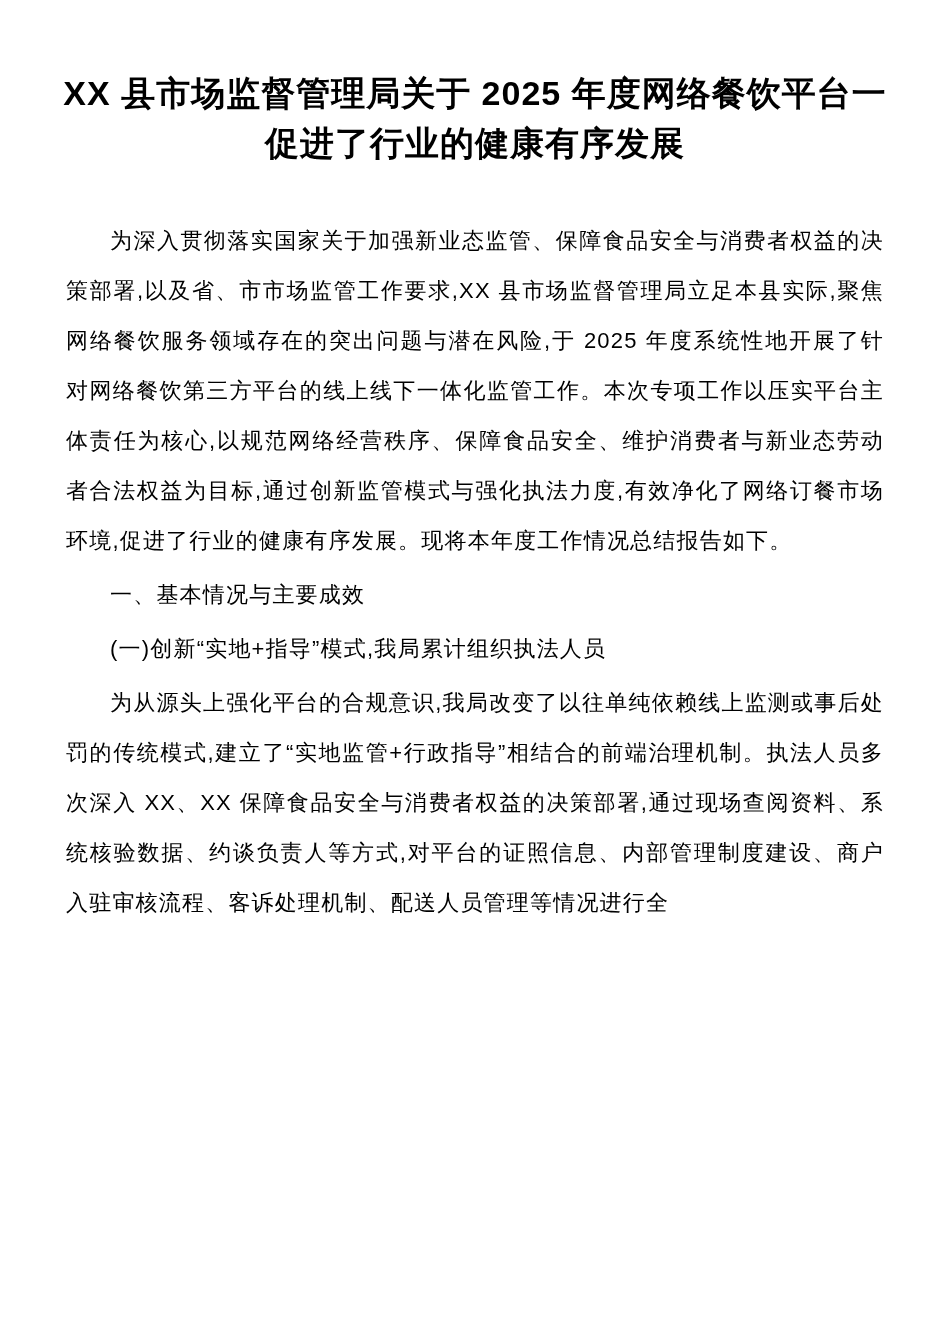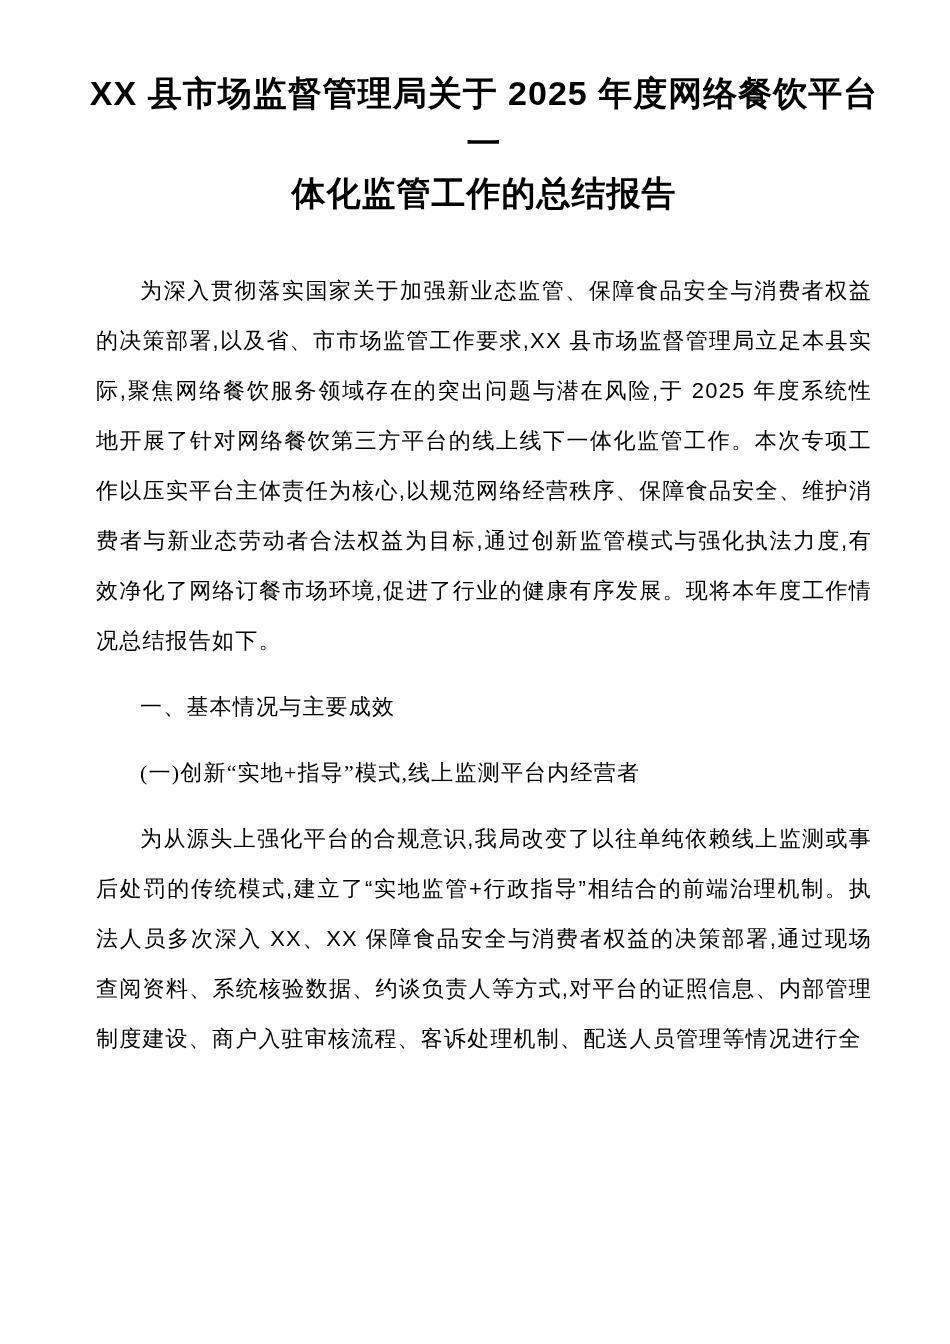--- a/index.html
+++ b/index.html
@@ -5,58 +5,57 @@
   html, body {
     margin: 0;
     padding: 0;
     background: #ffffff;
   }
   .page {
     position: relative;
     width: 950px;
     height: 1164px;
     box-sizing: border-box;
-    padding: 42px 62px 0 80px;
+    padding: 42px 62px 0 62px;
     overflow: hidden;
     background: #ffffff;
     color: #000000;
     font-family: "Liberation Sans", "DejaVu Sans", sans-serif;
   }
   .doc-title {
     font-size: 34px;
     font-weight: 700;
     text-align: center;
     line-height: 50px;
     margin: 26px 0 48px 0;
     letter-spacing: 1px;
   }
   .para {
     font-size: 22px;
     line-height: 50px;
-    margin: 16px;
+    margin: 4px;
     text-align: justify;
     text-justify: inter-ideograph;
     text-indent: 2em;
     letter-spacing: 1.2px;
     word-break: break-all;
   }
   .heading {
     font-weight: 400;
-    font-family: Liberation Serif, serif;
   }
 </style>
 </head>
 <body>
 
 <div class="page">
 
-  <h1 class="doc-title"><span>XX 县市场监督管理局关于 2025 年度网络餐饮平台一</span><br><span>体化监管工作的总结报告</span></h1>
+  <h1 class="doc-title"><span>XX 县市场监督管理局关于 2025 年度网络餐饮平台一</span><br><span>促进了行业的健康有序发展</span></h1>
 
   <p class="para">为深入贯彻落实国家关于加强新业态监管、保障食品安全与消费者权益的决策部署,以及省、市市场监管工作要求,XX 县市场监督管理局立足本县实际,聚焦网络餐饮服务领域存在的突出问题与潜在风险,于 2025 年度系统性地开展了针对网络餐饮第三方平台的线上线下一体化监管工作。本次专项工作以压实平台主体责任为核心,以规范网络经营秩序、保障食品安全、维护消费者与新业态劳动者合法权益为目标,通过创新监管模式与强化执法力度,有效净化了网络订餐市场环境,促进了行业的健康有序发展。现将本年度工作情况总结报告如下。</p>
 
   <p class="para heading">一、基本情况与主要成效</p>
 
 
-  <p class="para heading">(一)创新“实地+指导”模式,线上监测平台内经营者</p>
+  <p class="para heading">(一)创新“实地+指导”模式,我局累计组织执法人员</p>
 
   <p class="para">为从源头上强化平台的合规意识,我局改变了以往单纯依赖线上监测或事后处罚的传统模式,建立了“实地监管+行政指导”相结合的前端治理机制。执法人员多次深入 XX、XX 保障食品安全与消费者权益的决策部署,通过现场查阅资料、系统核验数据、约谈负责人等方式,对平台的证照信息、内部管理制度建设、商户入驻审核流程、客诉处理机制、配送人员管理等情况进行全</p>
 
 </div>
 
 </body></html>

